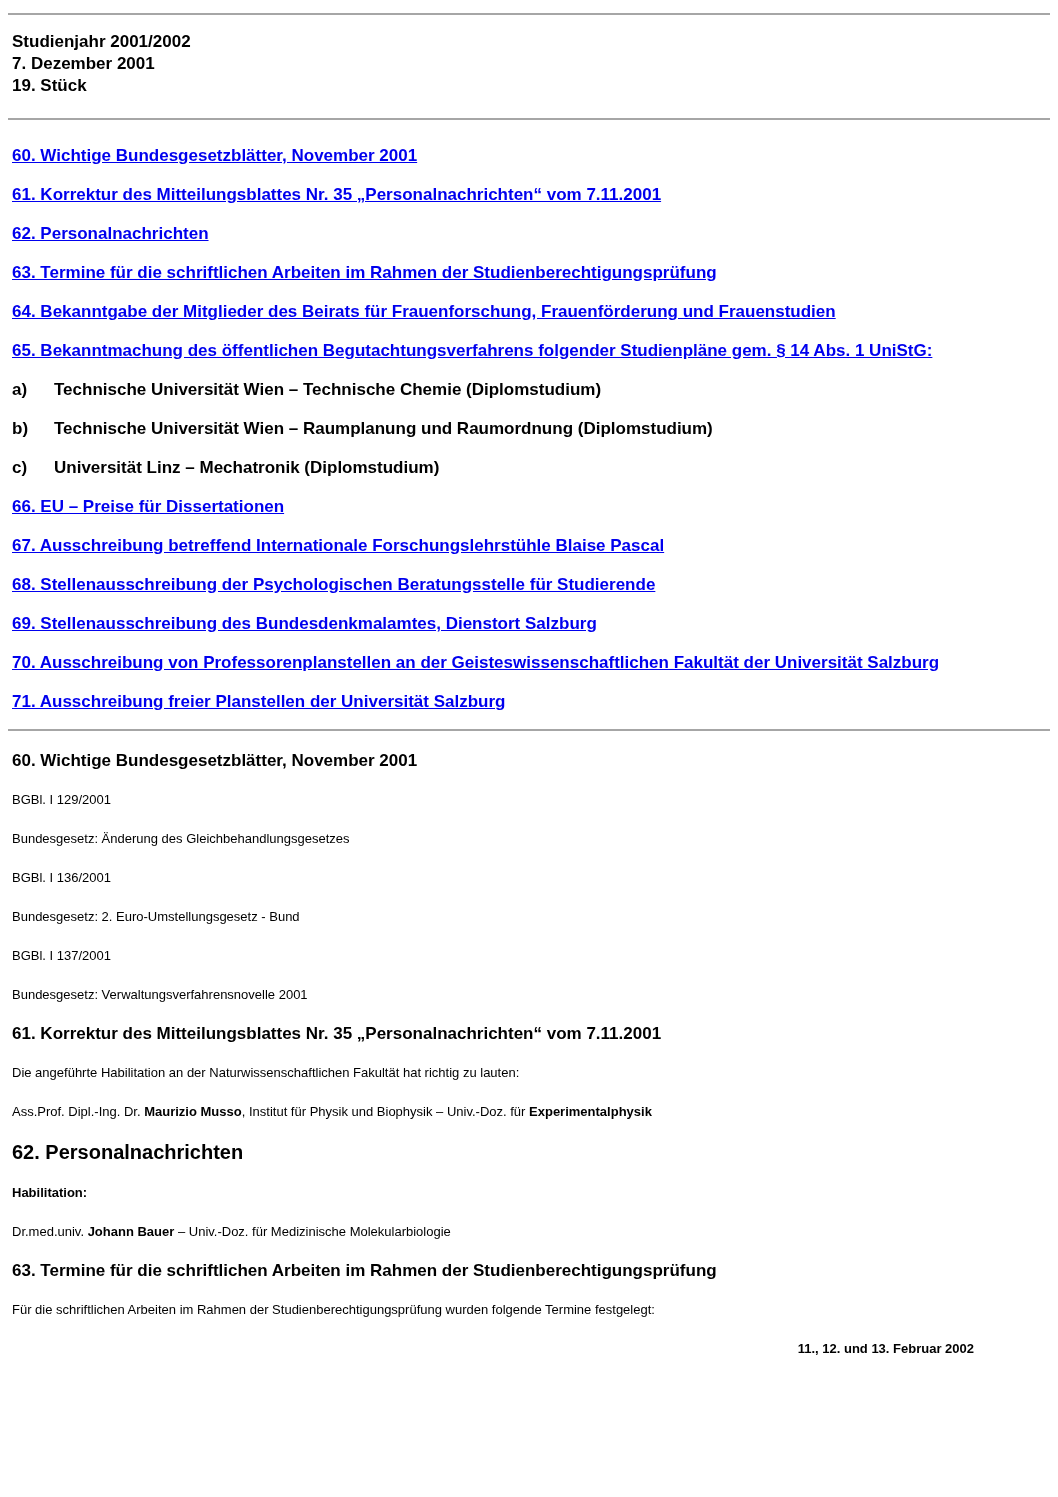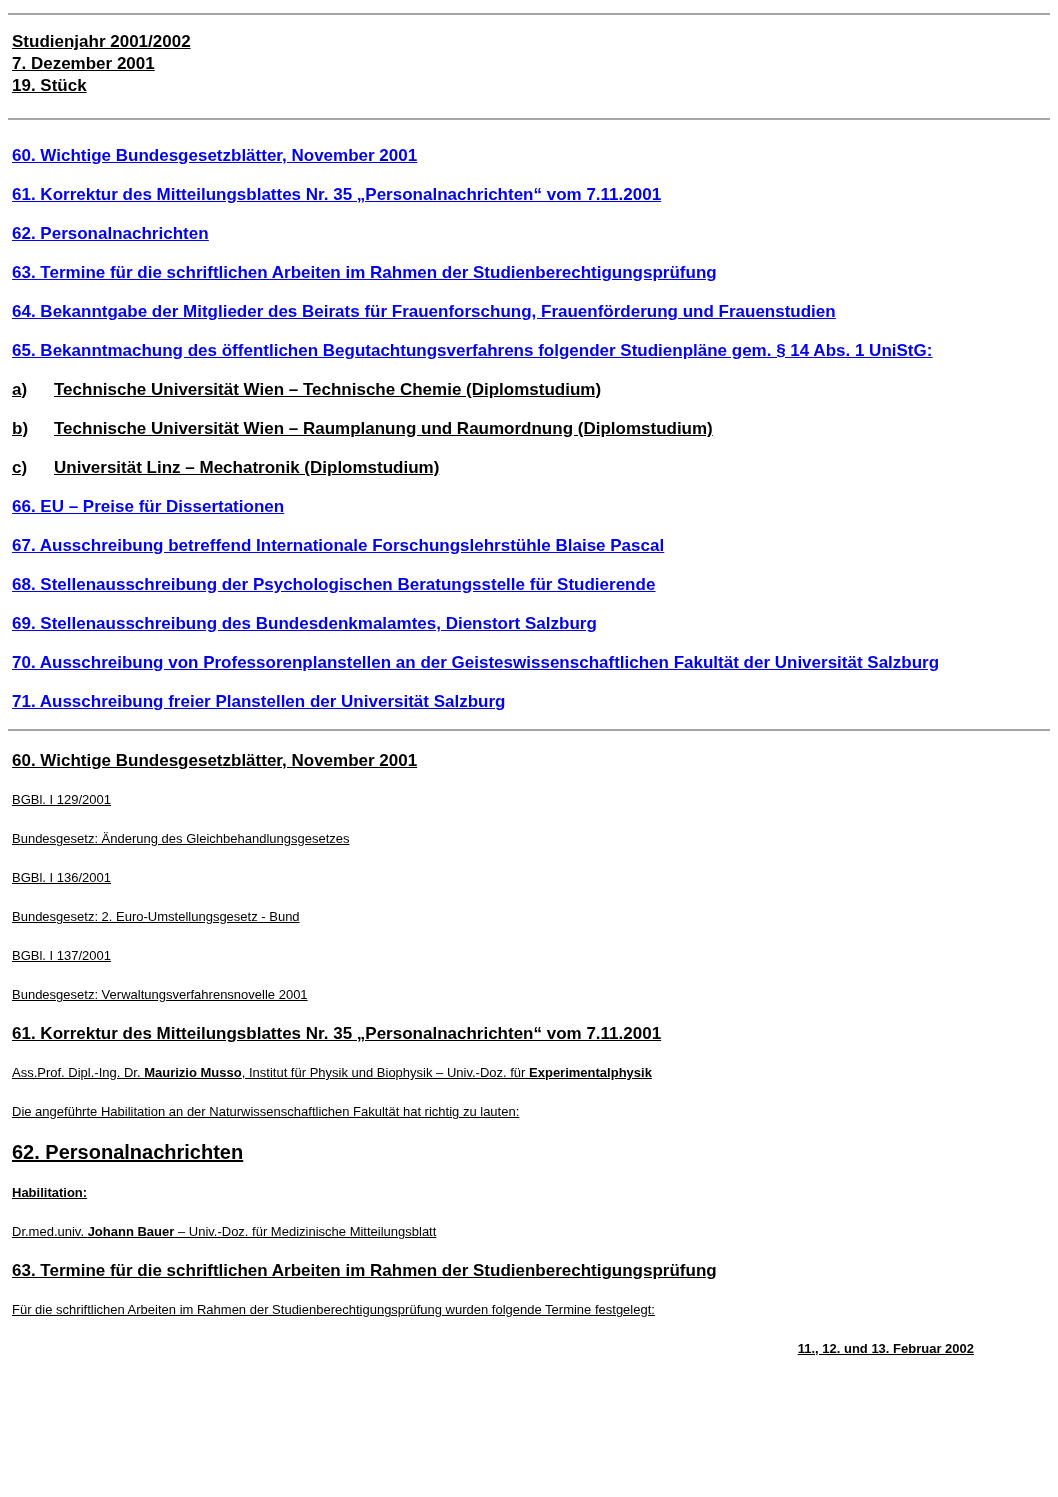--- a/index.html
+++ b/index.html
@@ -3,21 +3,21 @@
 <meta charset="utf-8">
 <style>
   * { margin: 0; padding: 0; box-sizing: border-box; }
   html, body { background: #ffffff; }
   body {
     width: 1058px;
     min-height: 1497px;
     color: #000000;
     font-family: "Liberation Sans", sans-serif;
   }
-  .page { padding: 13px 12px 0 12px; text-decoration: underline; }
+  .page { padding: 13px 12px 0 12px; }
 
   .rule {
     height: 2px;
     background: #a6a6a6;
     border: none;
     margin: 0 0 16px -4px;
     width: calc(100% + 8px);
   }
   .rule.after-header { margin-bottom: 24px; }
   .rule.after-toc { margin-bottom: 18px; }
@@ -134,28 +134,28 @@
     <p class="body-p">BGBl. I 129/2001</p>
     <p class="body-p">Bundesgesetz: Änderung des Gleichbehandlungsgesetzes</p>
     <p class="body-p">BGBl. I 136/2001</p>
     <p class="body-p">Bundesgesetz: 2. Euro-Umstellungsgesetz - Bund</p>
     <p class="body-p">BGBl. I 137/2001</p>
     <p class="body-p">Bundesgesetz: Verwaltungsverfahrensnovelle 2001</p>
   </section>
 
   <section>
     <h3 class="sec-heading">61. Korrektur des Mitteilungsblattes Nr. 35 „Personalnachrichten“ vom 7.11.2001</h3>
+    <p class="body-p">Die angeführte Habilitation an der Naturwissenschaftlichen Fakultät hat richtig zu lauten:</p>
     <p class="body-p"><span>Ass.Prof. Dipl.-Ing. Dr. </span><b>Maurizio Musso</b><span>, Institut für Physik und Biophysik – Univ.-Doz. für </span><b>Experimentalphysik</b></p>
-    <p class="body-p">Die angeführte Habilitation an der Naturwissenschaftlichen Fakultät hat richtig zu lauten:</p>
   </section>
 
   <section>
     <h2 class="sec-heading-lg">62. Personalnachrichten</h2>
     <p class="body-p bold">Habilitation:</p>
-    <p class="body-p"><span>Dr.med.univ. </span><b>Johann Bauer</b><span> – Univ.-Doz. für Medizinische Mitteilungsblatt</span></p>
+    <p class="body-p"><span>Dr.med.univ. </span><b>Johann Bauer</b><span> – Univ.-Doz. für Medizinische Molekularbiologie</span></p>
   </section>
 
   <section>
     <h3 class="sec-heading">63. Termine für die schriftlichen Arbeiten im Rahmen der Studienberechtigungsprüfung</h3>
     <p class="body-p">Für die schriftlichen Arbeiten im Rahmen der Studienberechtigungsprüfung wurden folgende Termine festgelegt:</p>
     <p class="body-p centered-date">11., 12. und 13. Februar 2002</p>
   </section>
 
 </div>
 

